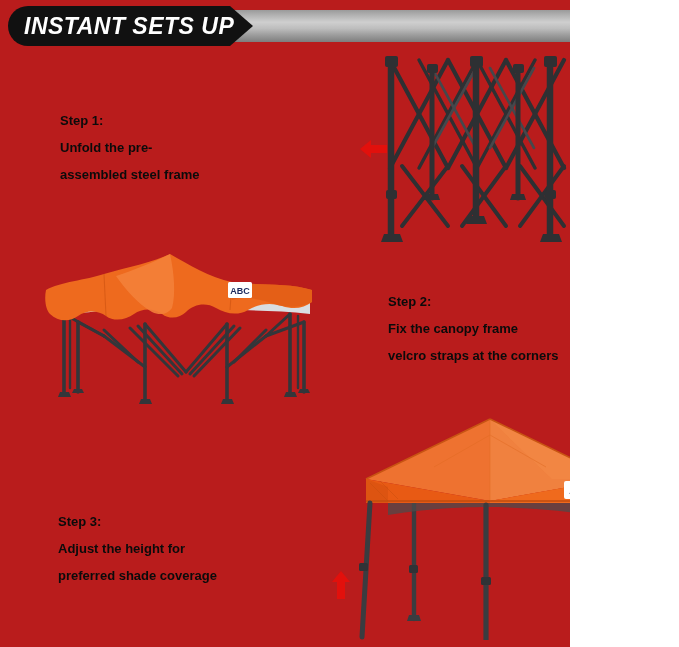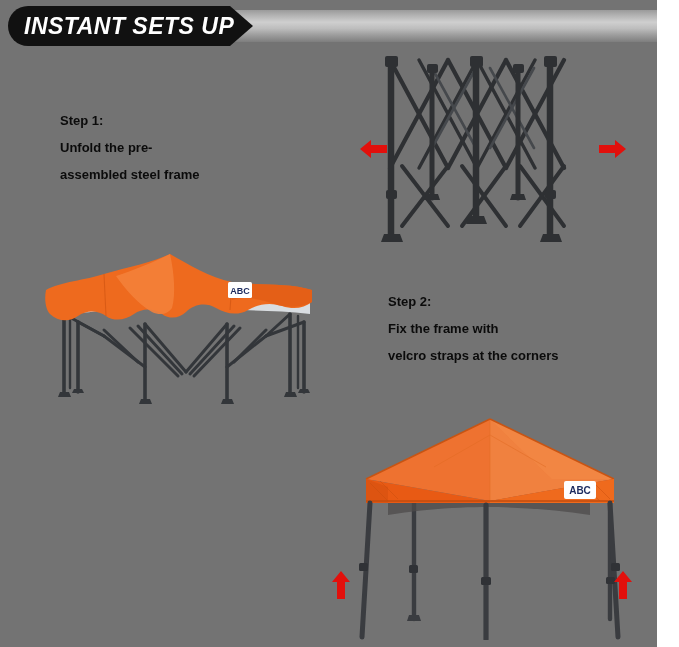--- a/index.html
+++ b/index.html
@@ -5,23 +5,23 @@
   html, body {
     margin: 0;
     padding: 0;
     background: #ffffff;
   }
   body {
     font-family: "Liberation Sans", sans-serif;
   }
   #page {
     position: relative;
-    width: 657px;
+    width: 570px;
     height: 647px;
-    background: #737373;
+    background: #b91c1c;
     overflow: hidden;
   }
 
   
   #header-banner {
     position: absolute;
     left: 0;
     top: 6px;
     width: 679px;
     height: 40px;
@@ -258,23 +258,26 @@
         <path d="M32 137 h8 l2 4 h-12 z"></path>
         <path d="M99 147 h9 l2 5 h-13 z"></path>
         <path d="M181 147 h9 l2 5 h-13 z"></path>
         <path d="M244 140 h9 l2 5 h-13 z"></path>
         <path d="M258 137 h8 l2 4 h-12 z"></path>
       </g>
     </svg>
   </div>
 
   <div class="step-text" id="step2-text">Step 2:
-Fix the frame with
+Fix the canopy frame
 velcro straps at the corners</div>
 
+  <div class="step-text" id="step3-text">Step 3:
+Adjust the height for
+preferred shade coverage</div>
 
   <div class="illus" id="canopy-full">
     <svg width="325" height="235" viewBox="0 0 325 235">
 
       <g stroke="#3a3c40" fill="none" stroke-linecap="round">
         <path d="M92 96 L92 214" stroke-width="4.4"></path>
         <path d="M288 96 L288 214" stroke-width="4.4"></path>
       </g>
 
       <path d="M168 14 L292 74 L168 96 Z" fill="#f0813f"></path>

